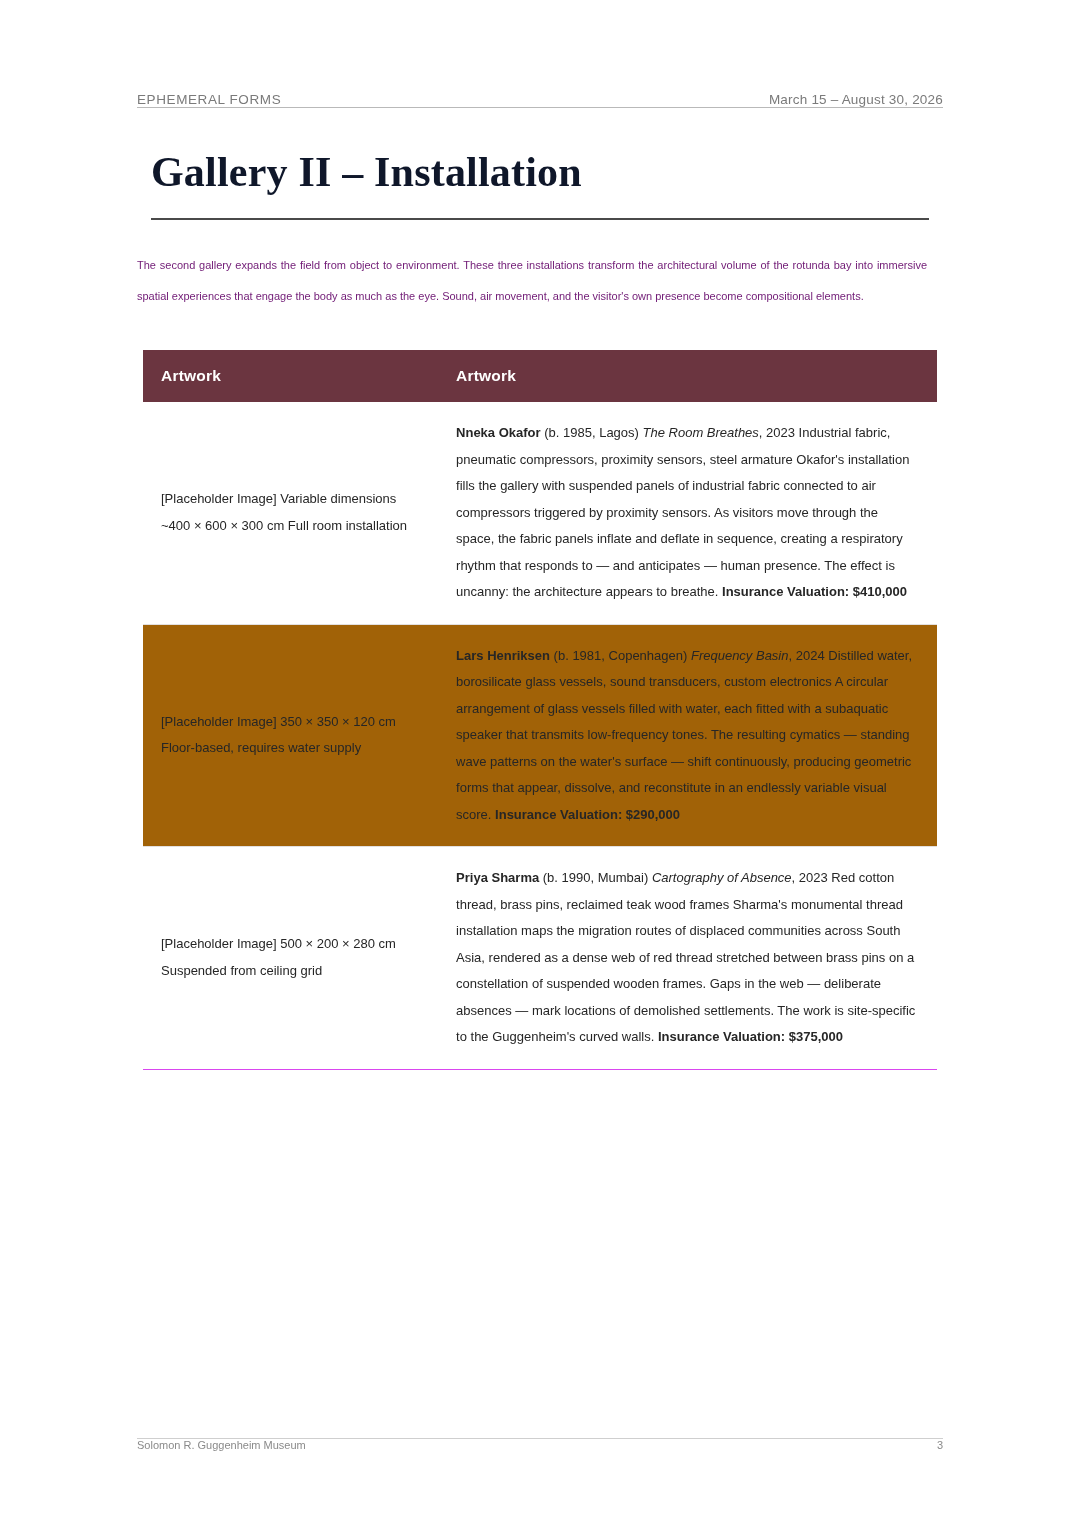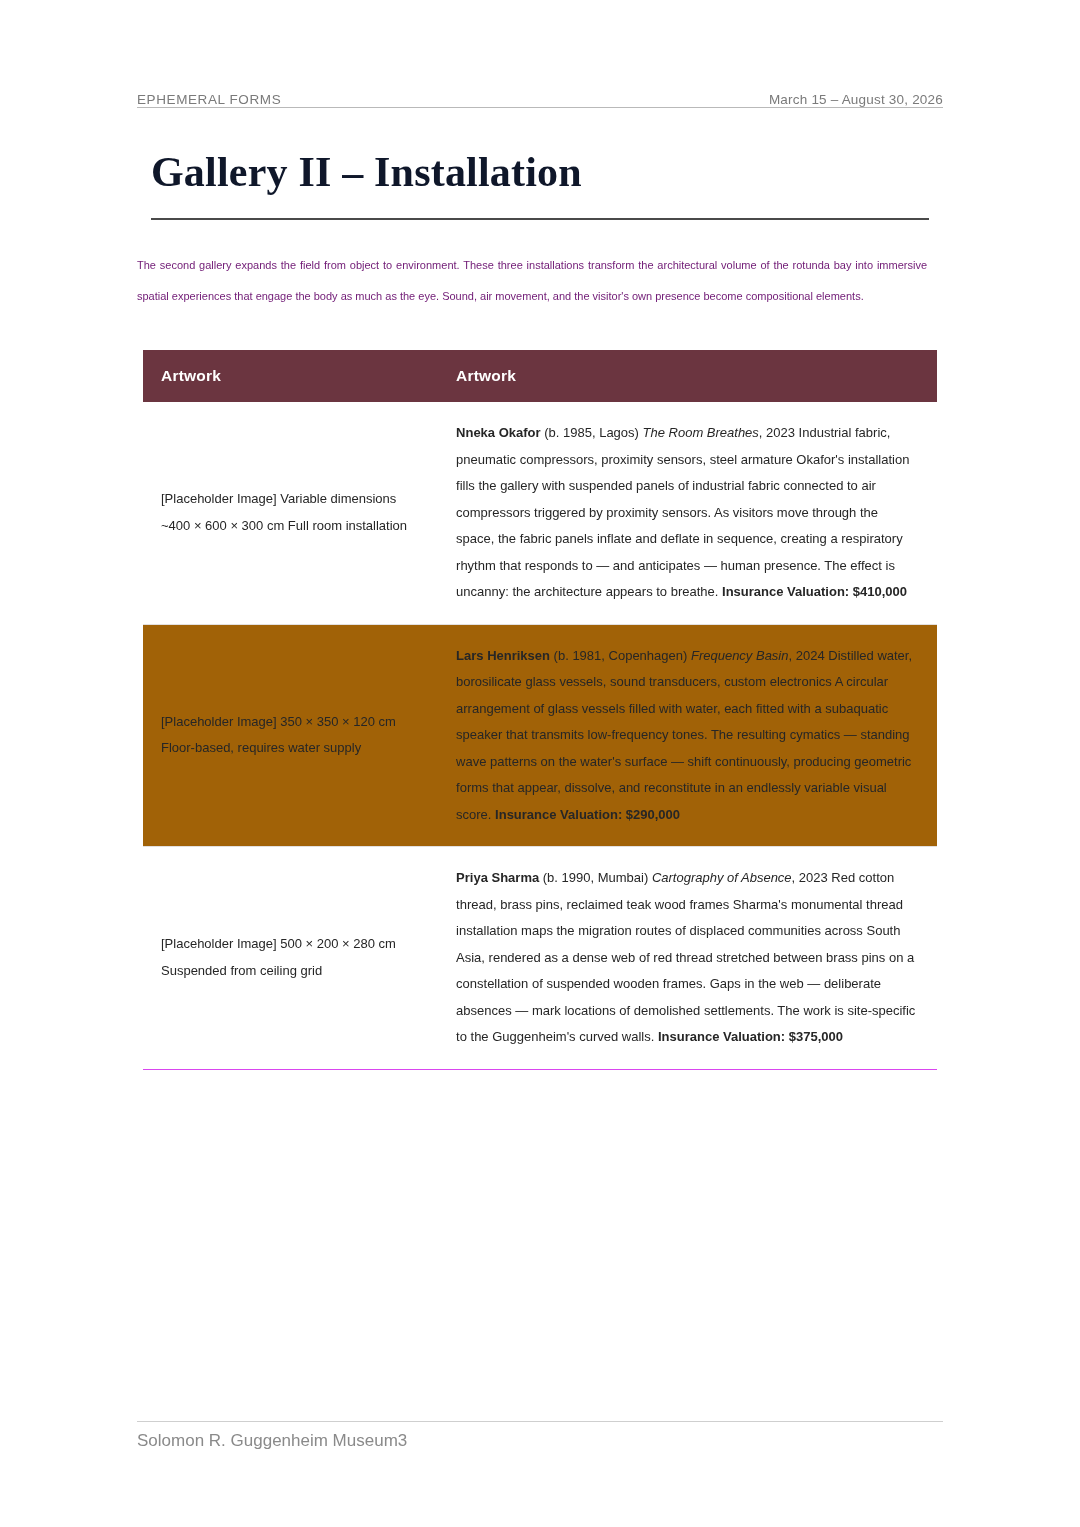--- a/index.html
+++ b/index.html
@@ -96,25 +96,24 @@
   td.details .work { font-style: italic; }
   td.details .valuation { font-weight: bold; }
 
   
   .footer {
     position: absolute;
     left: 137px;
     right: 137px;
     bottom: 76px;
     display: flex;
-    justify-content: flex-start;
+    justify-content: space-between;
     align-items: center;
-    font-size: 17px;
+    font-size: 11px;
     color: #8a8a8a;
-    padding-top: 9px;
     border-top: 1.1px solid #cfcfcf;
   }
 </style>
 </head>
 <body>
 
 <div class="page">
 
   <div class="content">
 

